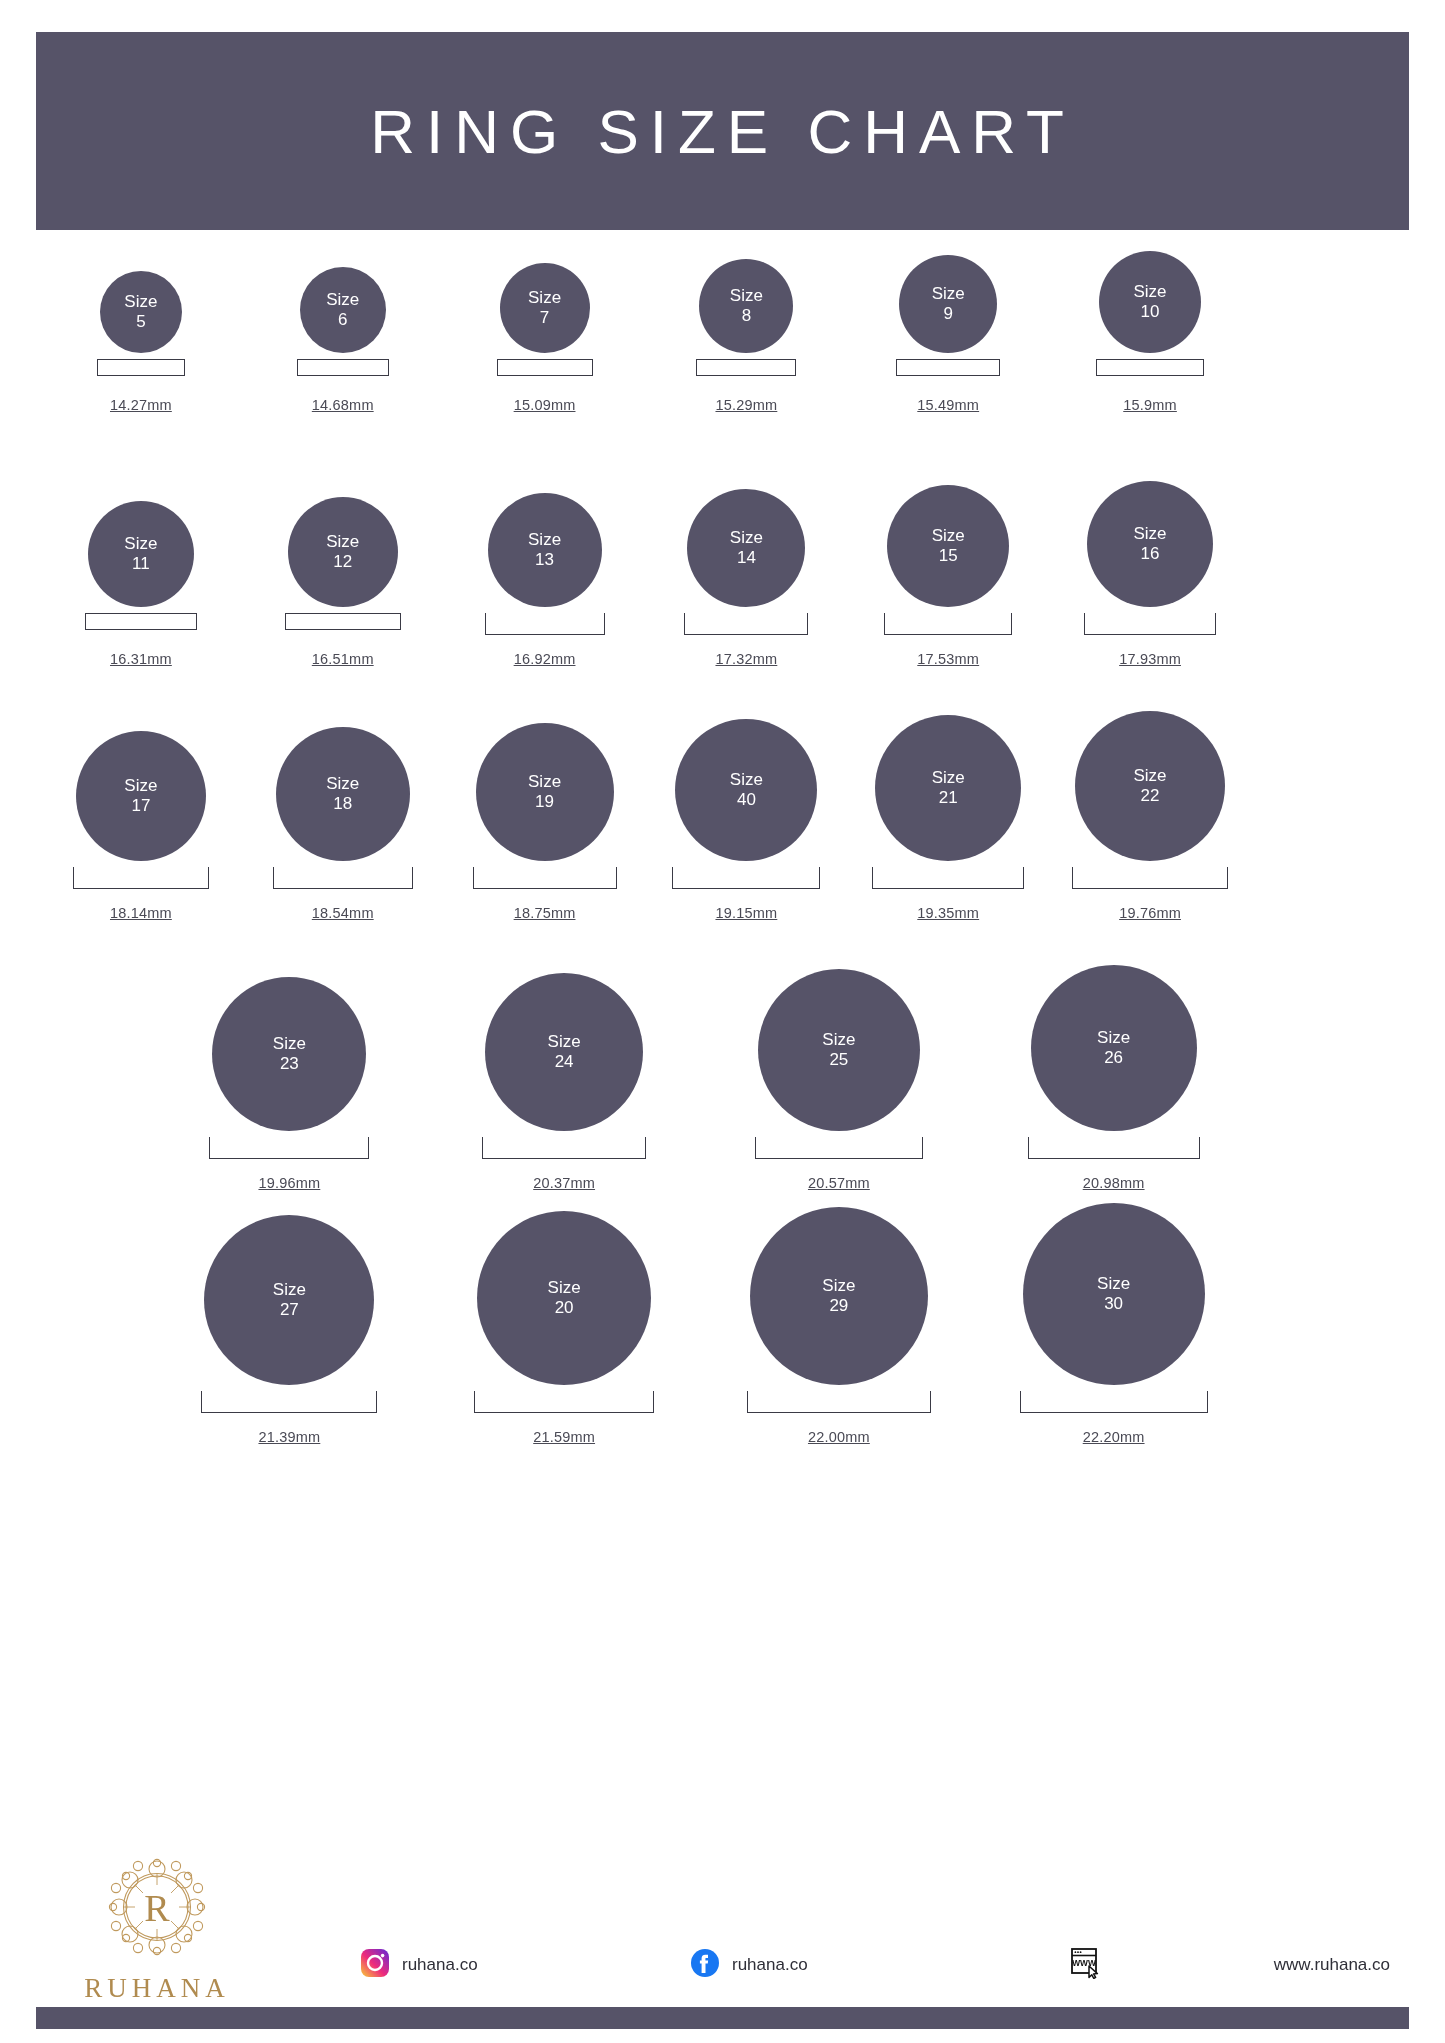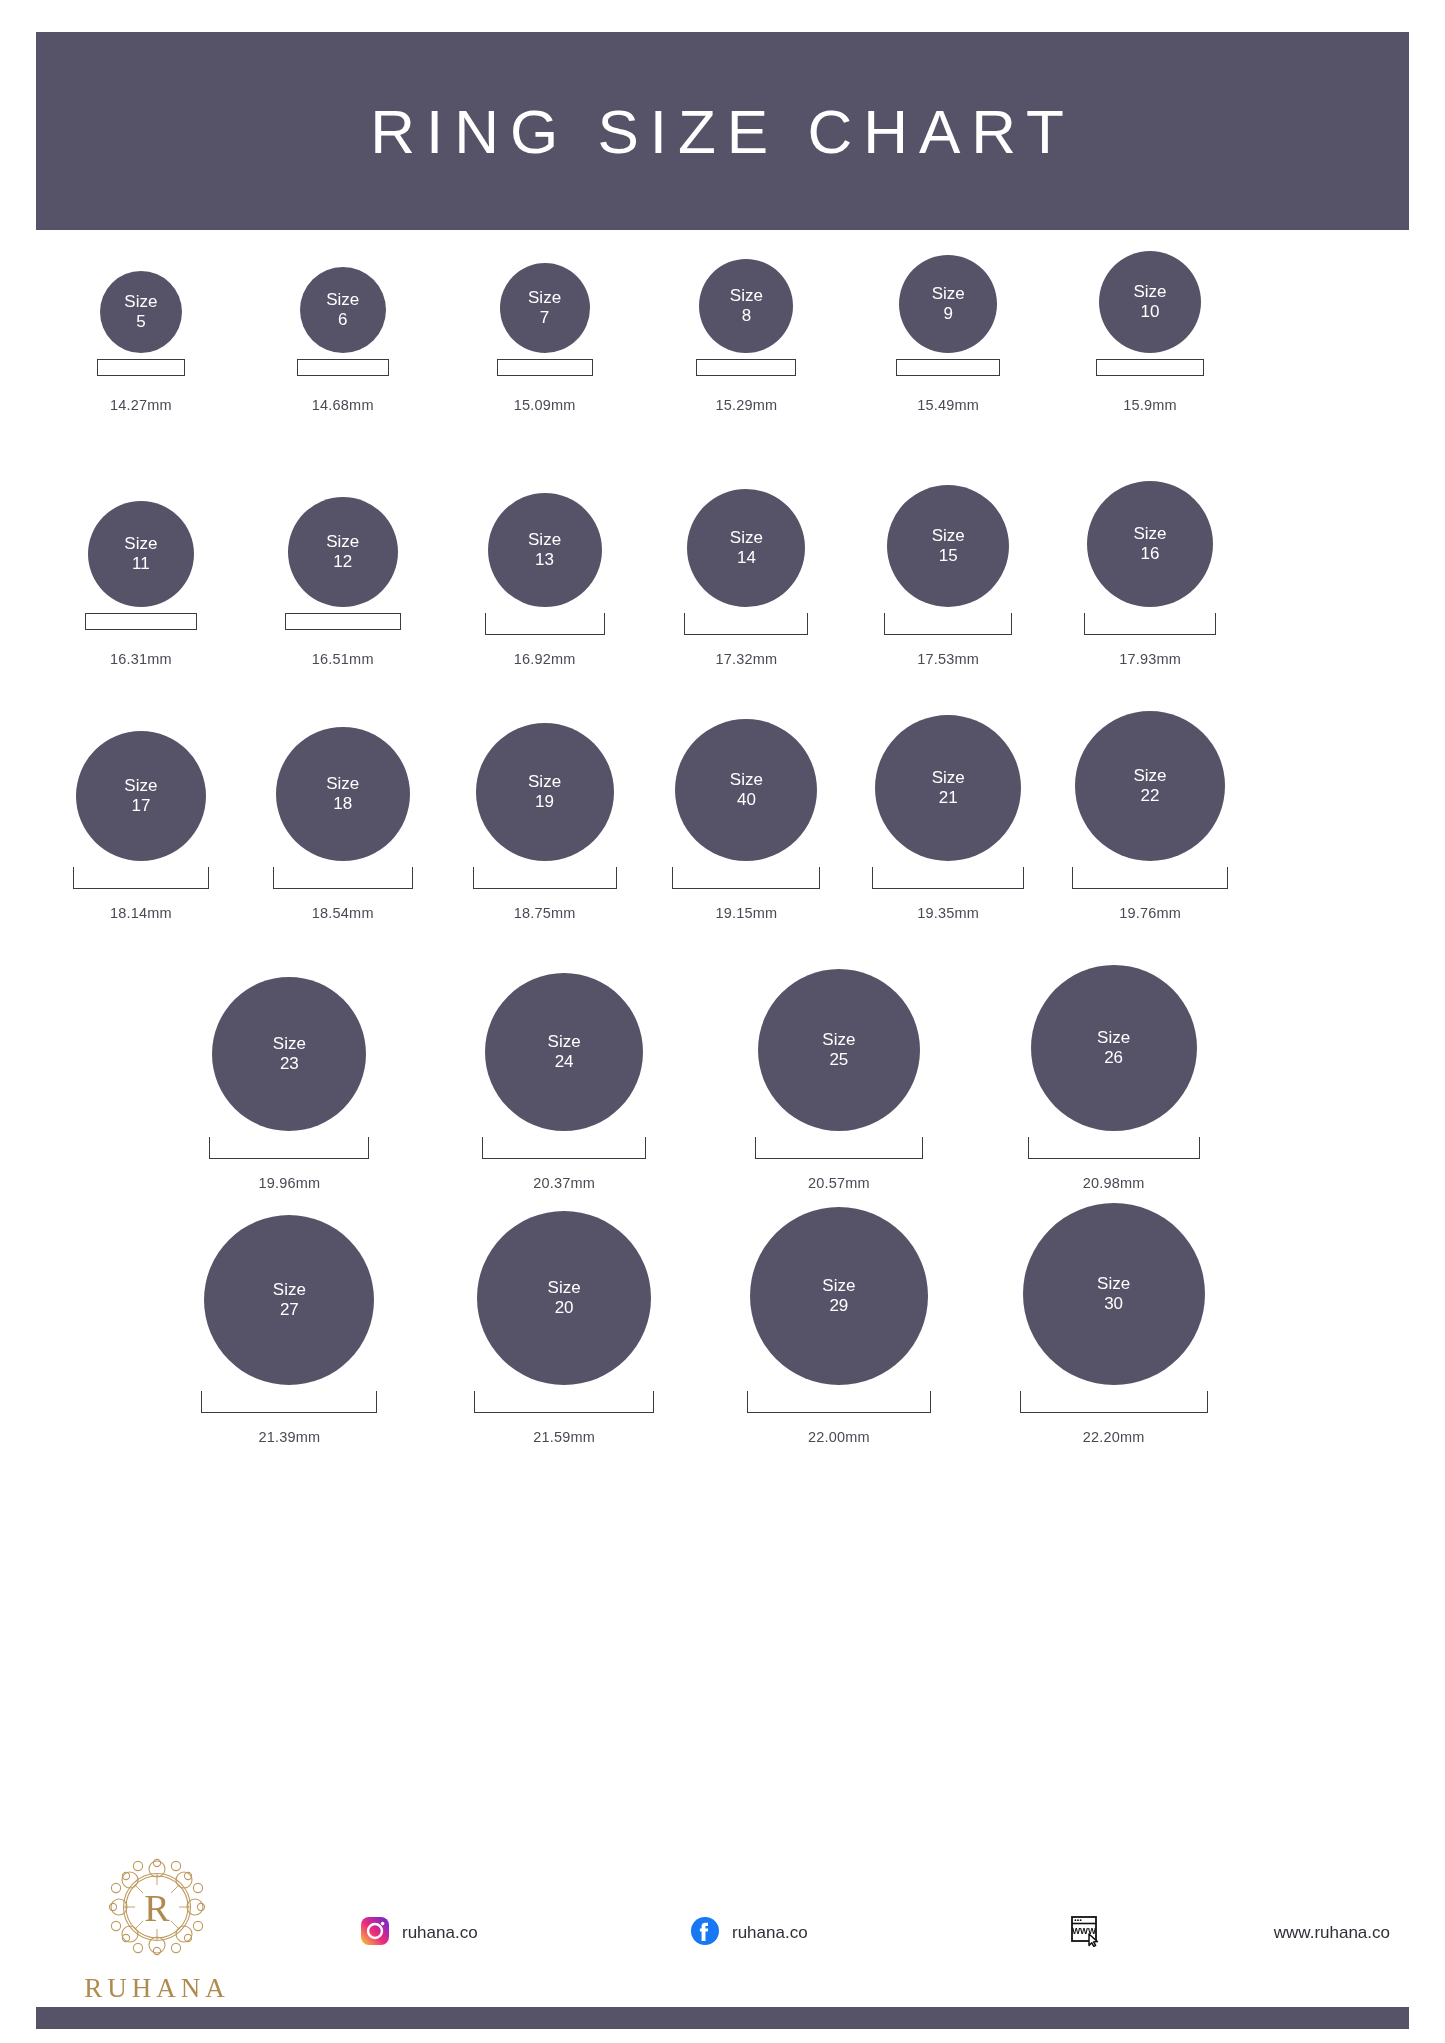--- a/index.html
+++ b/index.html
@@ -108,20 +108,21 @@
     border-top: none;
     background: transparent;
   }
 
   .mm-label {
     margin-top: 12px;
     font-size: 14.5px;
     color: #4a4a55;
     font-family: "Liberation Sans", sans-serif;
     letter-spacing: 0.2px;
+    text-decoration: underline;
   }
 
   .row-gap { height: 56px; }
   .row-gap-big { height: 72px; }
 
   
   .footer {
     position: absolute;
     left: 0;
     bottom: 0;
@@ -161,20 +162,21 @@
     left: 360px;
     top: 72px;
     width: 1030px;
     display: flex;
     align-items: center;
   }
   .social-item {
     display: flex;
     align-items: center;
     gap: 12px;
+    margin-top: 32px;
   }
   .social-item.ig  { width: 330px; }
   .social-item.fb  { width: 380px; }
   .social-item.web { width: 320px; justify-content: space-between; }
 
   .social-label {
     font-size: 17px;
     color: #2f2f38;
     font-family: "Liberation Sans", sans-serif;
   }

